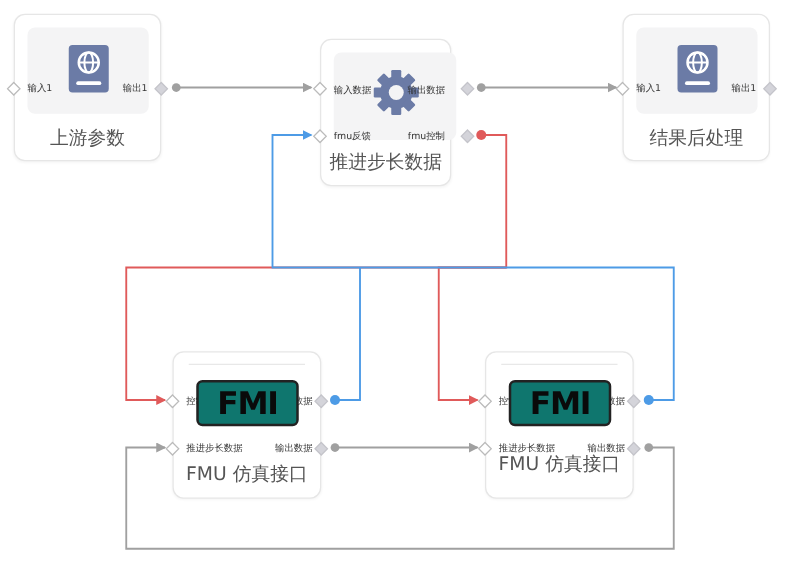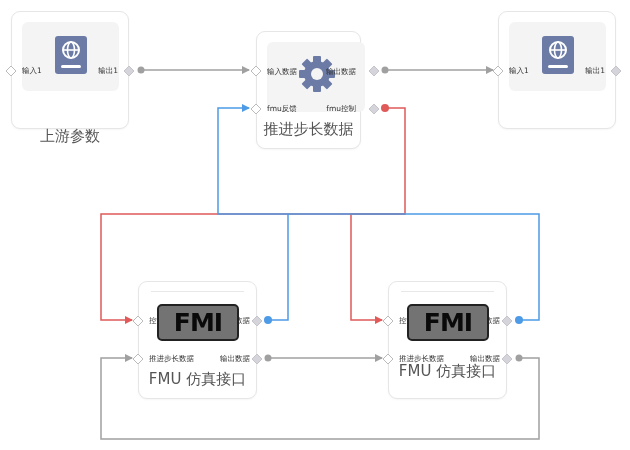--- a/index.html
+++ b/index.html
@@ -20,21 +20,21 @@
     }
     .title {
       position: absolute; left: 0; right: 0; text-align: center;
       color: #555; font-size: 15px; line-height: 17px; white-space: nowrap;
     }
     .port-label {
       position: absolute; font-size: 7.5px; color: #333; white-space: nowrap; line-height: 10px;
     }
     .fmi-logo {
       position: absolute; box-sizing: border-box;
-      background: #737373; border: 2px solid #222; border-radius: 5px;
+      background: #0f766e; border: 2px solid #222; border-radius: 5px;
       display: flex; align-items: center; justify-content: center;
       font-family: "DejaVu Sans", sans-serif; font-weight: bold;
       font-size: 25px; letter-spacing: -1px; color: #0a0a0a;
     }
     .inner-line { position: absolute; height: 1px; background: #e8e8e8; }
   </style>
 </head>
 <body>
 
 <svg id="wires" viewBox="0 0 630 450">
@@ -76,21 +76,21 @@
   <svg style="position:absolute;left:42px;top:23px;" width="34" height="40" viewBox="0 0 34 40">
     <rect x="1" y="1" width="32" height="38" rx="3" fill="#6b7ba6"></rect>
     <rect x="28" y="30" width="5" height="9" fill="#ffffff" opacity="0.0"></rect>
     <rect x="7" y="30" width="20" height="3" rx="1.5" fill="#ffffff"></rect>
     <circle cx="17" cy="15" r="8" fill="none" stroke="#fff" stroke-width="2"></circle>
     <ellipse cx="17" cy="15" rx="3.5" ry="8" fill="none" stroke="#fff" stroke-width="1.6"></ellipse>
     <line x1="9" y1="15" x2="25" y2="15" stroke="#fff" stroke-width="1.6"></line>
   </svg>
   <span class="port-label" style="left:10px;top:54px;">输入1</span>
   <span class="port-label" style="right:10px;top:54px;">输出1</span>
-  <div class="title" style="top:90px;margin-top:26px;">上游参数</div>
+  <div class="title" style="top:90px;">上游参数</div>
 </div>
 <svg style="position:absolute;left:5px;top:65px;" width="12" height="12" viewBox="0 0 12 12">
     <path d="M6,1 L11,6 L6,11 L1,6 Z" fill="#fff" stroke="#bbb" stroke-width="1"></path>
   </svg>
 <svg style="position:absolute;left:123px;top:65px;" width="12" height="12" viewBox="0 0 12 12">
     <path d="M6,1 L11,6 L6,11 L1,6 Z" fill="#d4d4da" stroke="#c4c4ca" stroke-width="1"></path>
   </svg>
 
 <div class="node" style="left:256px;top:31px;width:105px;height:118px;">
   <div class="panel" style="left:10px;top:10px;width:98px;height:70px;"></div>
@@ -131,20 +131,21 @@
   <div class="panel" style="left:10px;top:10px;width:97px;height:69px;"></div>
   <svg style="position:absolute;left:42px;top:23px;" width="34" height="40" viewBox="0 0 34 40">
     <rect x="1" y="1" width="32" height="38" rx="3" fill="#6b7ba6"></rect>
     <rect x="7" y="30" width="20" height="3" rx="1.5" fill="#ffffff"></rect>
     <circle cx="17" cy="15" r="8" fill="none" stroke="#fff" stroke-width="2"></circle>
     <ellipse cx="17" cy="15" rx="3.5" ry="8" fill="none" stroke="#fff" stroke-width="1.6"></ellipse>
     <line x1="9" y1="15" x2="25" y2="15" stroke="#fff" stroke-width="1.6"></line>
   </svg>
   <span class="port-label" style="left:10px;top:54px;">输入1</span>
   <span class="port-label" style="right:10px;top:54px;">输出1</span>
+  <div class="title" style="top:90px;">结果后处理</div>
 </div>
 <svg style="position:absolute;left:492px;top:65px;" width="12" height="12" viewBox="0 0 12 12">
     <path d="M6,1 L11,6 L6,11 L1,6 Z" fill="#fff" stroke="#bbb" stroke-width="1"></path>
   </svg>
 <svg style="position:absolute;left:610px;top:65px;" width="12" height="12" viewBox="0 0 12 12">
     <path d="M6,1 L11,6 L6,11 L1,6 Z" fill="#d4d4da" stroke="#c4c4ca" stroke-width="1"></path>
   </svg>
 
 <div class="node" style="left:138px;top:281px;width:119px;height:118px;">
   <div class="inner-line" style="left:12px;top:9px;width:93px;"></div>

